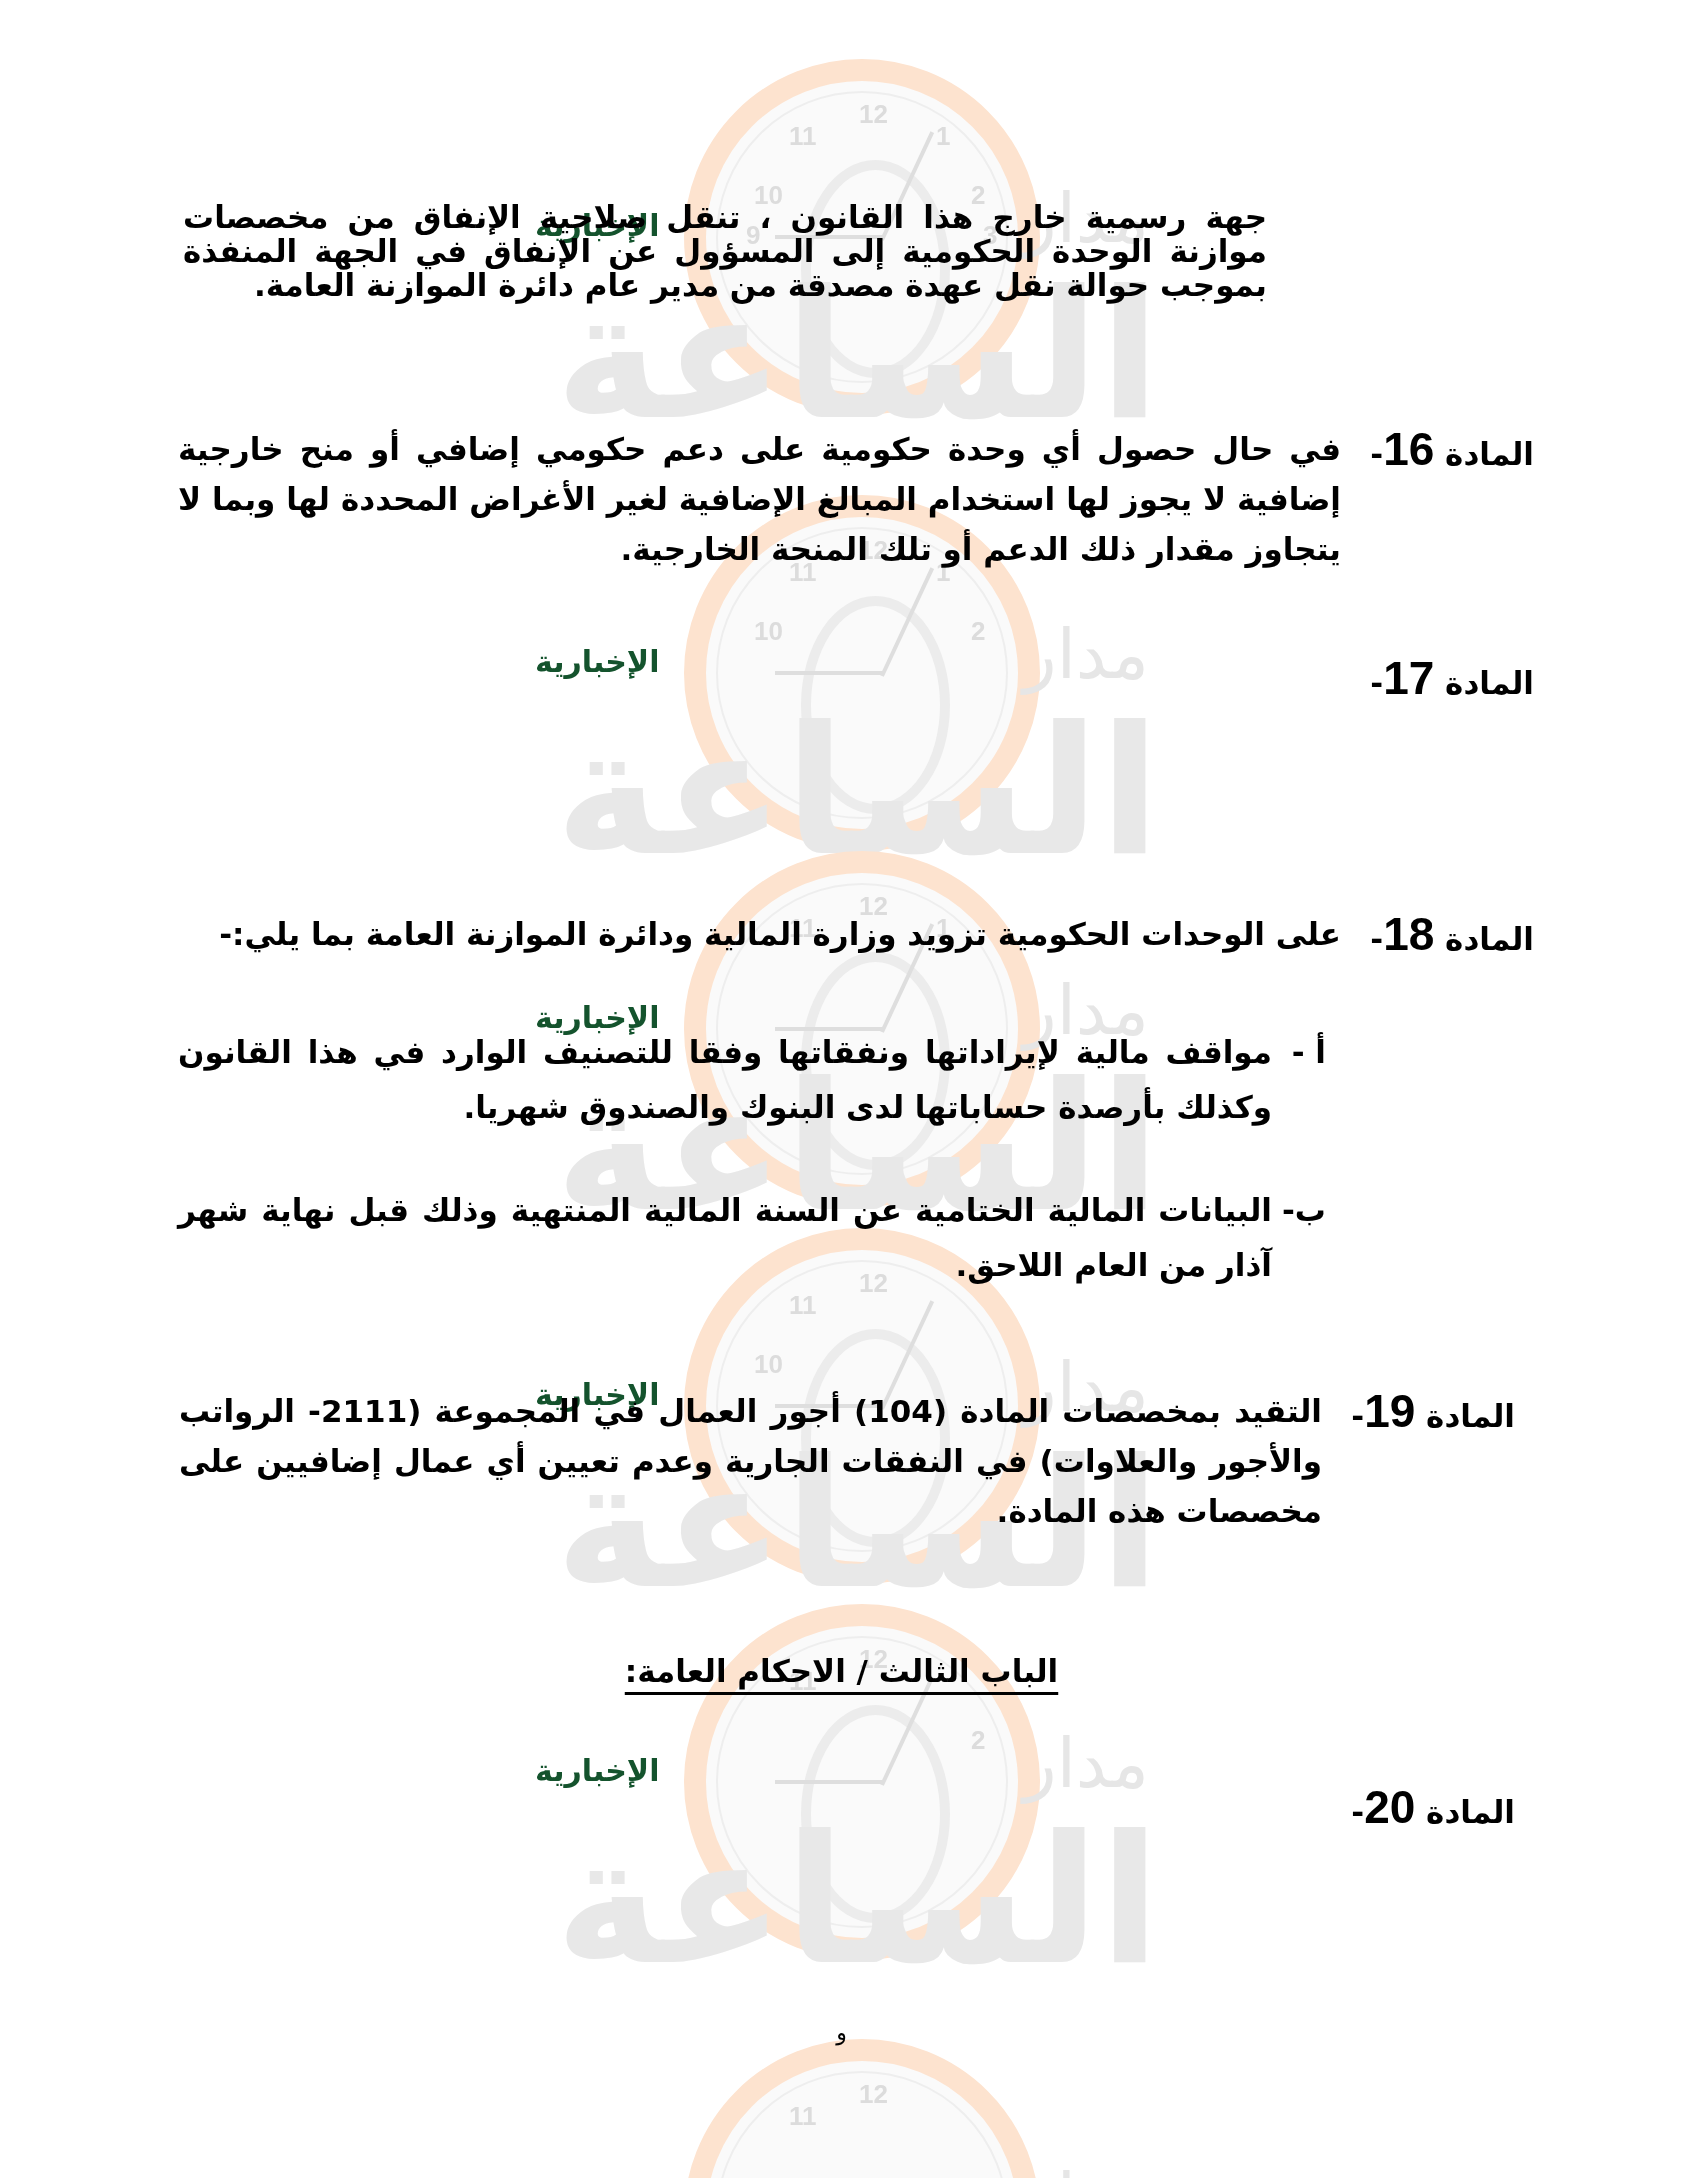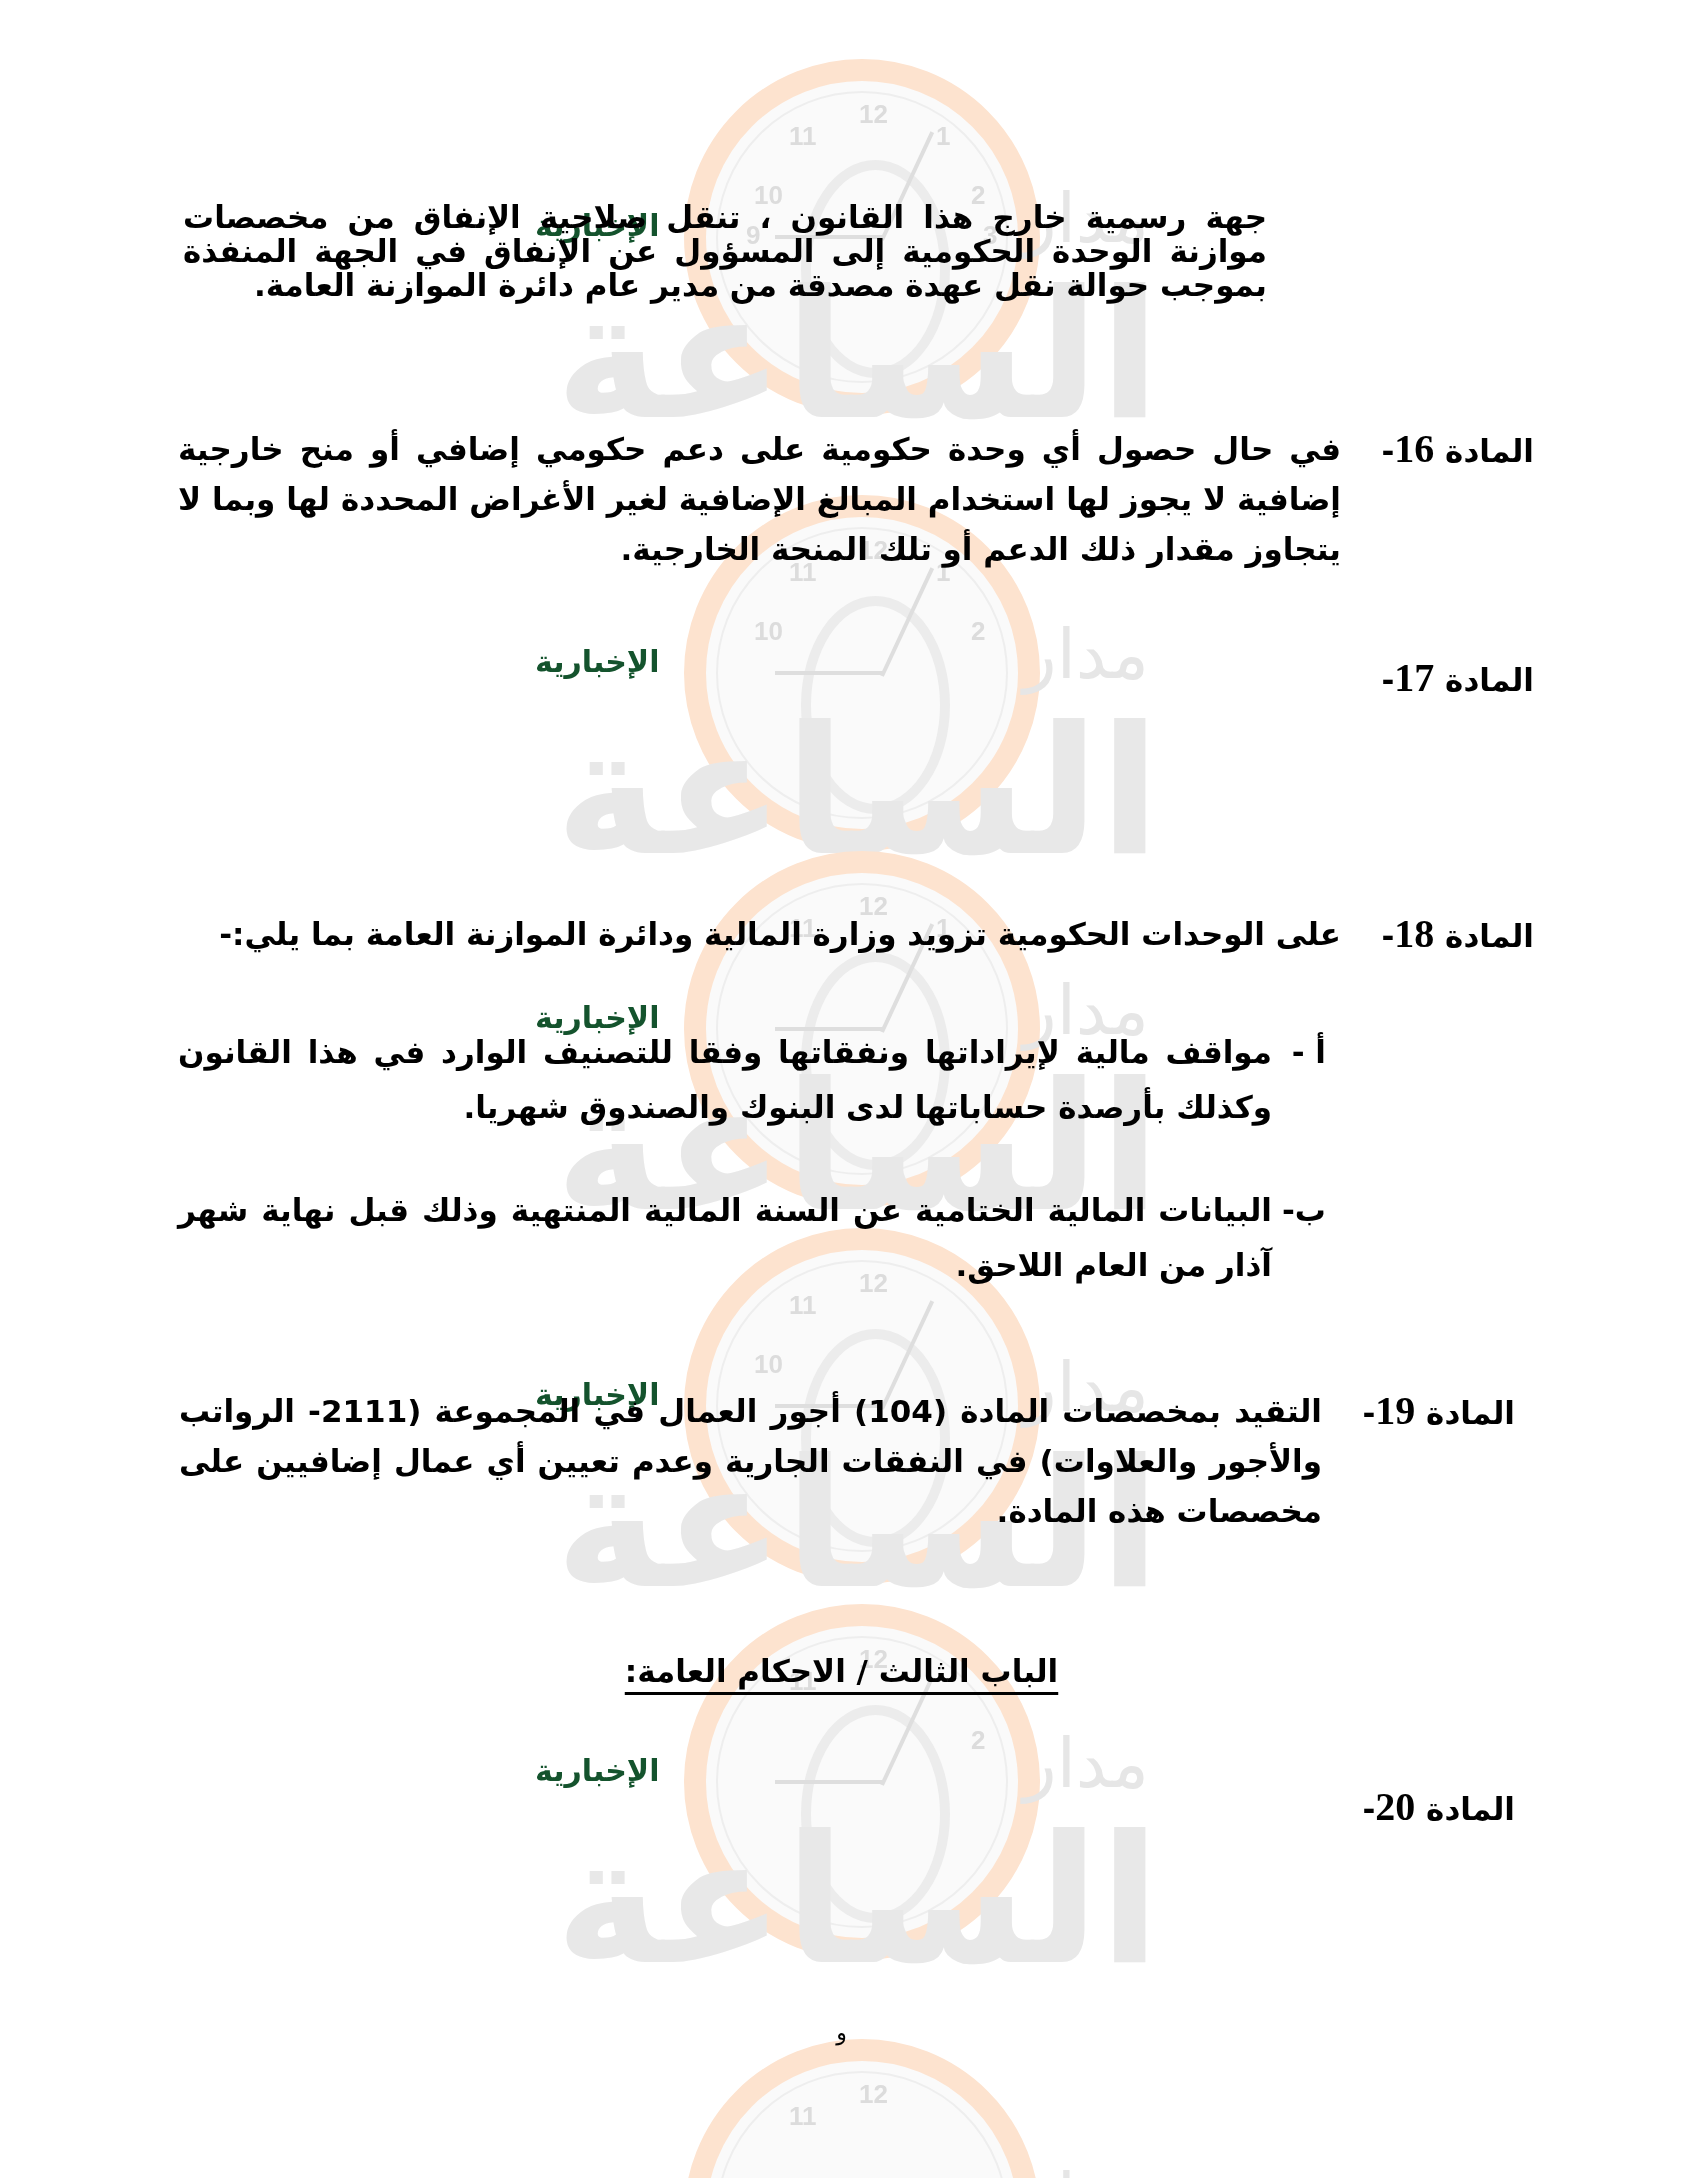--- a/index.html
+++ b/index.html
@@ -122,22 +122,22 @@
       line-height: 50px;
     }
     .article .label {
       position: absolute;
       right: 0;
       top: 0;
       white-space: nowrap;
       font-family: "DejaVu Sans", sans-serif;
     }
     .article .label .num {
-      font-family: Liberation Serif, serif;
-      font-size: 40px;
+      font-family: Liberation Sans, sans-serif;
+      font-size: 46px;
     }
     .article .body {
       position: absolute;
       text-align: justify;
       text-align-last: right;
     }
     .subitem {
       position: absolute;
       font-weight: bold;
       font-size: 31px;

